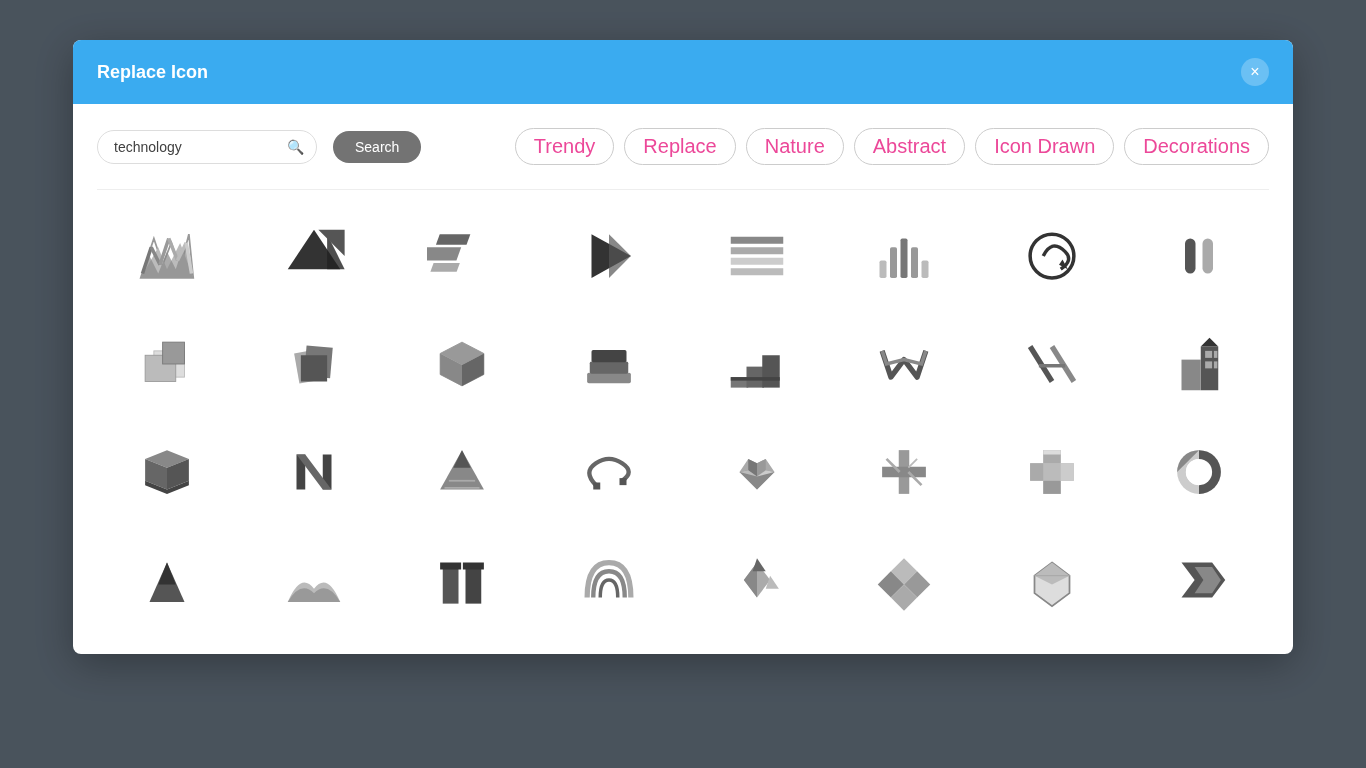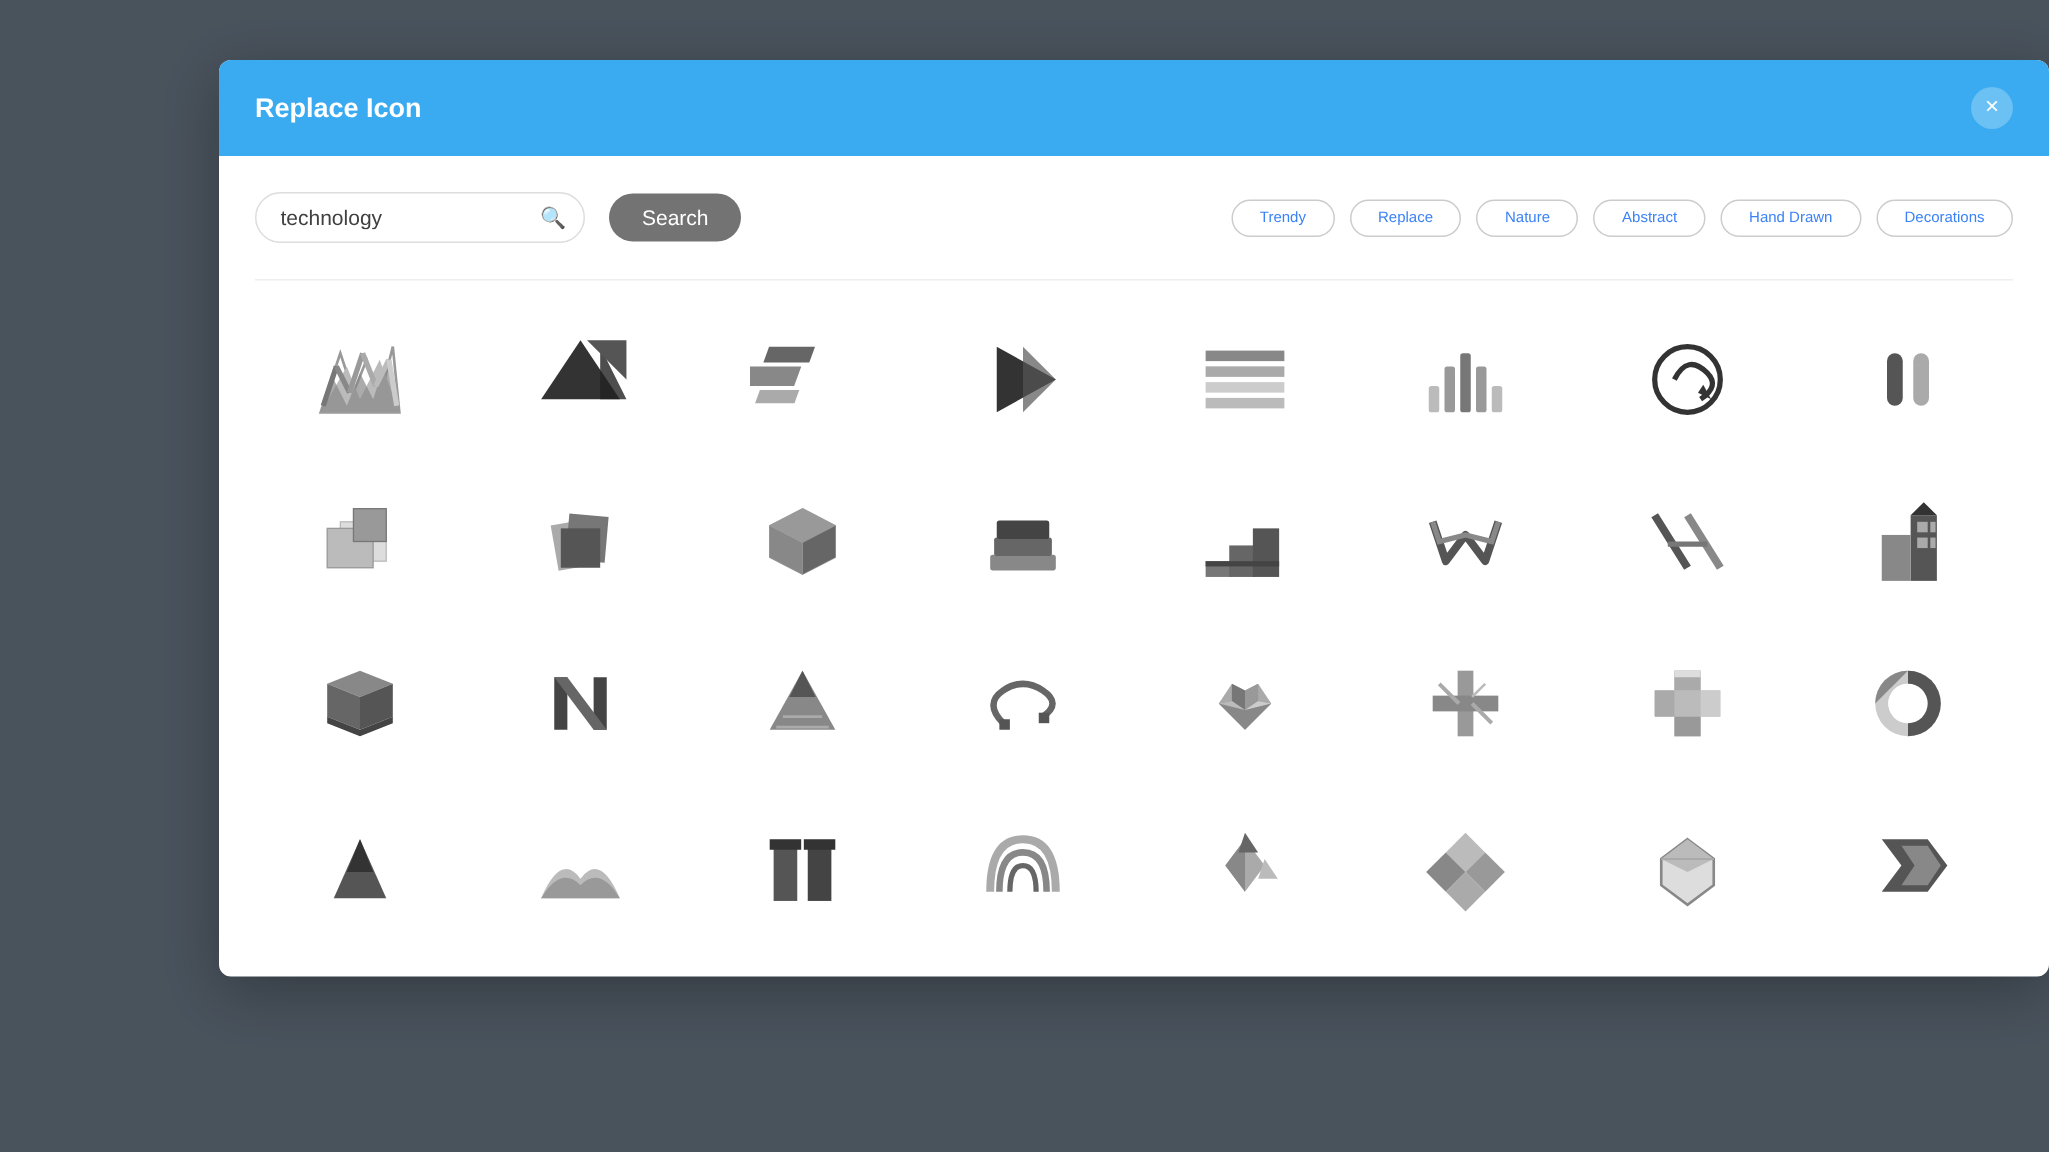--- a/index.html
+++ b/index.html
@@ -12,21 +12,21 @@
       display: flex;
       align-items: center;
       justify-content: center;
     }
     .overlay {
       position: fixed;
       top: 0; left: 0; right: 0; bottom: 0;
       background: rgba(0,0,0,0.4);
       display: flex;
       align-items: flex-start;
-      justify-content: flex-end;
+      justify-content: center;
       padding-top: 40px;
     }
     .modal {
       background: #fff;
       border-radius: 8px;
       width: 1220px;
       max-height: 700px;
       overflow: hidden;
       box-shadow: 0 10px 40px rgba(0,0,0,0.3);
       display: flex;
@@ -102,22 +102,22 @@
     }
     .filter-tags {
       display: flex;
       gap: 10px;
       margin-left: auto;
     }
     .filter-tag {
       border: 1.5px solid #ccc;
       border-radius: 20px;
       padding: 6px 18px;
-      font-size: 10px;
-      color: #3b82f6;
+      font-size: 20px;
+      color: #ec4899;
       cursor: pointer;
       background: #fff;
     }
     .divider {
       height: 1px;
       background: #eee;
       margin: 0 0 16px 0;
     }
     .icons-grid {
       display: grid;
@@ -152,21 +152,21 @@
         <div class="search-input-wrap">
           <input class="search-input" type="text" value="technology" style="">
           <span class="search-icon-inner">🔍</span>
         </div>
         <button class="search-btn">Search</button>
         <div class="filter-tags">
           <button class="filter-tag">Trendy</button>
           <button class="filter-tag">Replace</button>
           <button class="filter-tag">Nature</button>
           <button class="filter-tag">Abstract</button>
-          <button class="filter-tag">Hand Drawn</button>
+          <button class="filter-tag">Icon Drawn</button>
           <button class="filter-tag">Decorations</button>
         </div>
       </div>
       <div class="divider"></div>
       <div class="icons-grid">
 
         <div class="icon-cell">
           <svg viewBox="0 0 80 80" fill="none">
             <polygon points="10,65 25,20 35,50 45,25 55,55 65,15 70,65" fill="none" stroke="#999" stroke-width="2"></polygon>
             <polygon points="10,65 30,30 40,55 55,25 70,65" fill="#bbb"></polygon>

